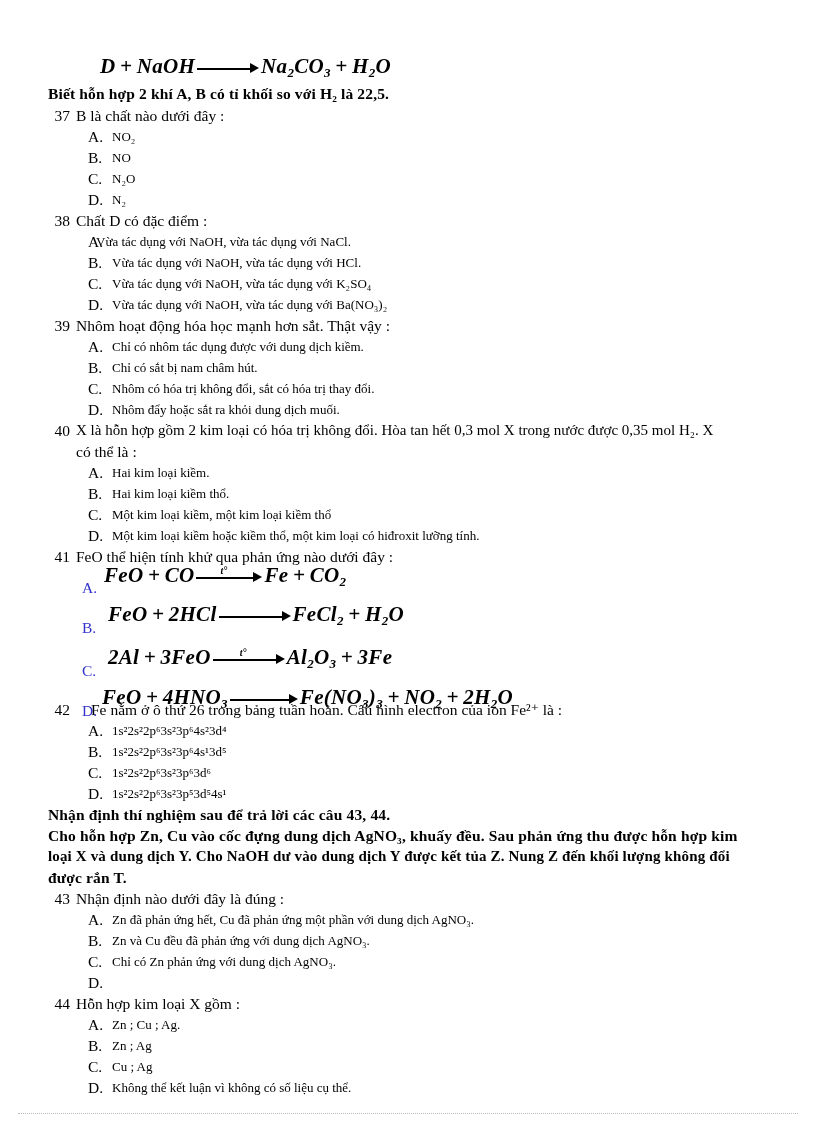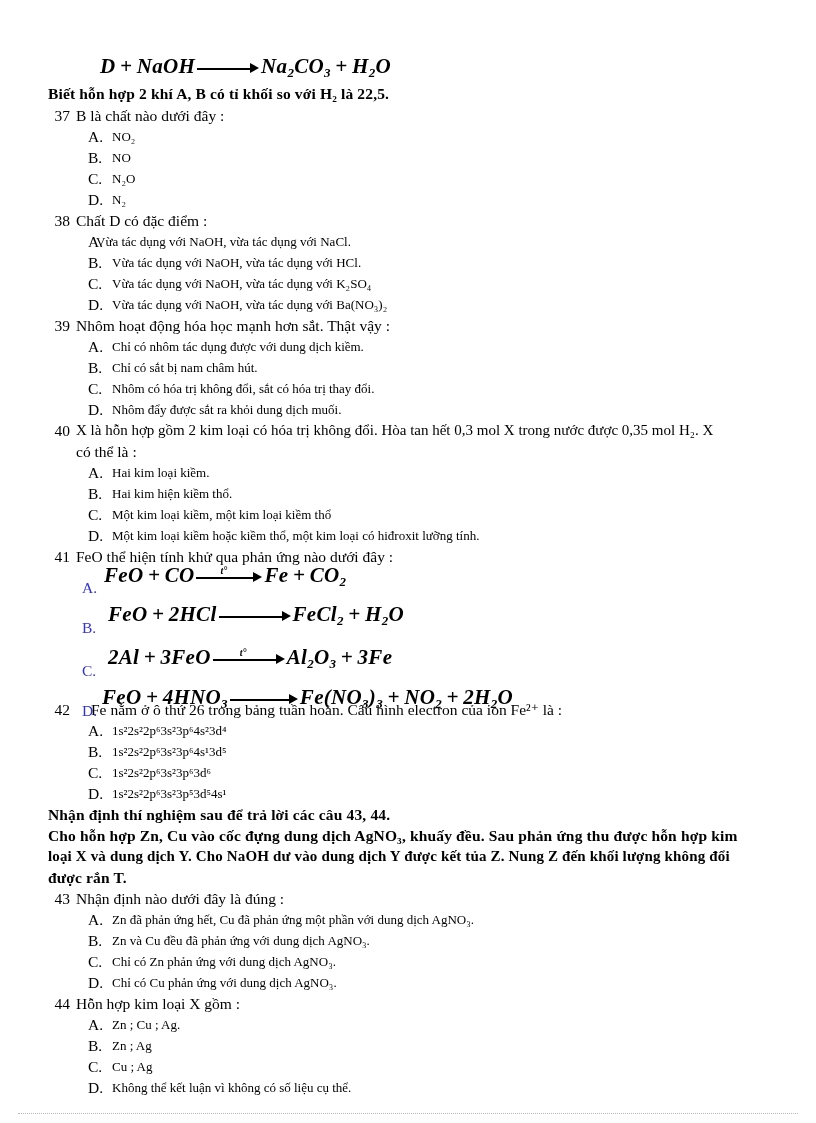--- a/index.html
+++ b/index.html
@@ -157,30 +157,30 @@
   <div class="qnum" style="left:44px; top:316px;">39</div>
   <div class="qtext" style="left:76px; top:316px;">Nhôm hoạt động hóa học mạnh hơn sắt. Thật vậy :</div>
 
   <div class="opt-letter" style="left:88px; top:337px;">A.</div>
   <div class="opt-text" style="left:112px; top:337px;">Chỉ có nhôm tác dụng được với dung dịch kiềm.</div>
   <div class="opt-letter" style="left:88px; top:358px;">B.</div>
   <div class="opt-text" style="left:112px; top:358px;">Chỉ có sắt bị nam châm hút.</div>
   <div class="opt-letter" style="left:88px; top:379px;">C.</div>
   <div class="opt-text" style="left:112px; top:379px;">Nhôm có hóa trị không đổi, sắt có hóa trị thay đổi.</div>
   <div class="opt-letter" style="left:88px; top:400px;">D.</div>
-  <div class="opt-text" style="left:112px; top:400px;">Nhôm đẩy được sắt ra khỏi dung dịch muối.</div>
+  <div class="opt-text" style="left:112px; top:400px;">Nhôm đẩy hoặc sắt ra khỏi dung dịch muối.</div>
 
   <div class="qnum" style="left:44px; top:421px;">40</div>
   <div class="qtext" style="left:76px; top:421px; font-size:15px;">X là hỗn hợp gồm 2 kim loại có hóa trị không đổi. Hòa tan hết 0,3 mol X trong nước được 0,35 mol H₂. X</div>
   <div class="qtext" style="left:76px; top:442px;">có thể là :</div>
 
   <div class="opt-letter" style="left:88px; top:463px;">A.</div>
   <div class="opt-text" style="left:112px; top:463px;">Hai kim loại kiềm.</div>
   <div class="opt-letter" style="left:88px; top:484px;">B.</div>
-  <div class="opt-text" style="left:112px; top:484px;">Hai kim hiện kiềm thổ.</div>
+  <div class="opt-text" style="left:112px; top:484px;">Hai kim loại kiềm thổ.</div>
   <div class="opt-letter" style="left:88px; top:505px;">C.</div>
   <div class="opt-text" style="left:112px; top:505px;">Một kim loại kiềm, một kim loại kiềm thổ</div>
   <div class="opt-letter" style="left:88px; top:526px;">D.</div>
   <div class="opt-text" style="left:112px; top:526px;">Một kim loại kiềm hoặc kiềm thổ, một kim loại có hiđroxit lưỡng tính.</div>
 
   <div class="qnum" style="left:44px; top:547px;">41</div>
   <div class="qtext" style="left:76px; top:547px;">FeO thể hiện tính khử qua phản ứng nào dưới đây :</div>
 
   <div class="opt-letter blue" style="left:82px; top:578px;">A.</div>
   <div class="eqn" style="left:104px; top:563px;">
@@ -222,21 +222,20 @@
   <div class="qnum" style="left:44px; top:889px;">43</div>
   <div class="qtext" style="left:76px; top:889px;">Nhận định nào dưới đây là đúng :</div>
 
   <div class="opt-letter" style="left:88px; top:910px;">A.</div>
   <div class="opt-text" style="left:112px; top:910px;">Zn đã phản ứng hết, Cu đã phản ứng một phần với dung dịch AgNO₃.</div>
   <div class="opt-letter" style="left:88px; top:931px;">B.</div>
   <div class="opt-text" style="left:112px; top:931px;">Zn và Cu đều đã phản ứng với dung dịch AgNO₃.</div>
   <div class="opt-letter" style="left:88px; top:952px;">C.</div>
   <div class="opt-text" style="left:112px; top:952px;">Chỉ có Zn phản ứng với dung dịch AgNO₃.</div>
   <div class="opt-letter" style="left:88px; top:973px;">D.</div>
-  <div class="opt-text" style="left:112px; top:973px;">Chỉ có Cu phản ứng với dung dịch AgNO₃.</div>
 
   <div class="qnum" style="left:44px; top:994px;">44</div>
   <div class="qtext" style="left:76px; top:994px;">Hỗn hợp kim loại X gồm :</div>
 
   <div class="opt-letter" style="left:88px; top:1015px;">A.</div>
   <div class="opt-text" style="left:112px; top:1015px;">Zn ; Cu ; Ag.</div>
   <div class="opt-letter" style="left:88px; top:1036px;">B.</div>
   <div class="opt-text" style="left:112px; top:1036px;">Zn ; Ag</div>
   <div class="opt-letter" style="left:88px; top:1057px;">C.</div>
   <div class="opt-text" style="left:112px; top:1057px;">Cu ; Ag</div>

